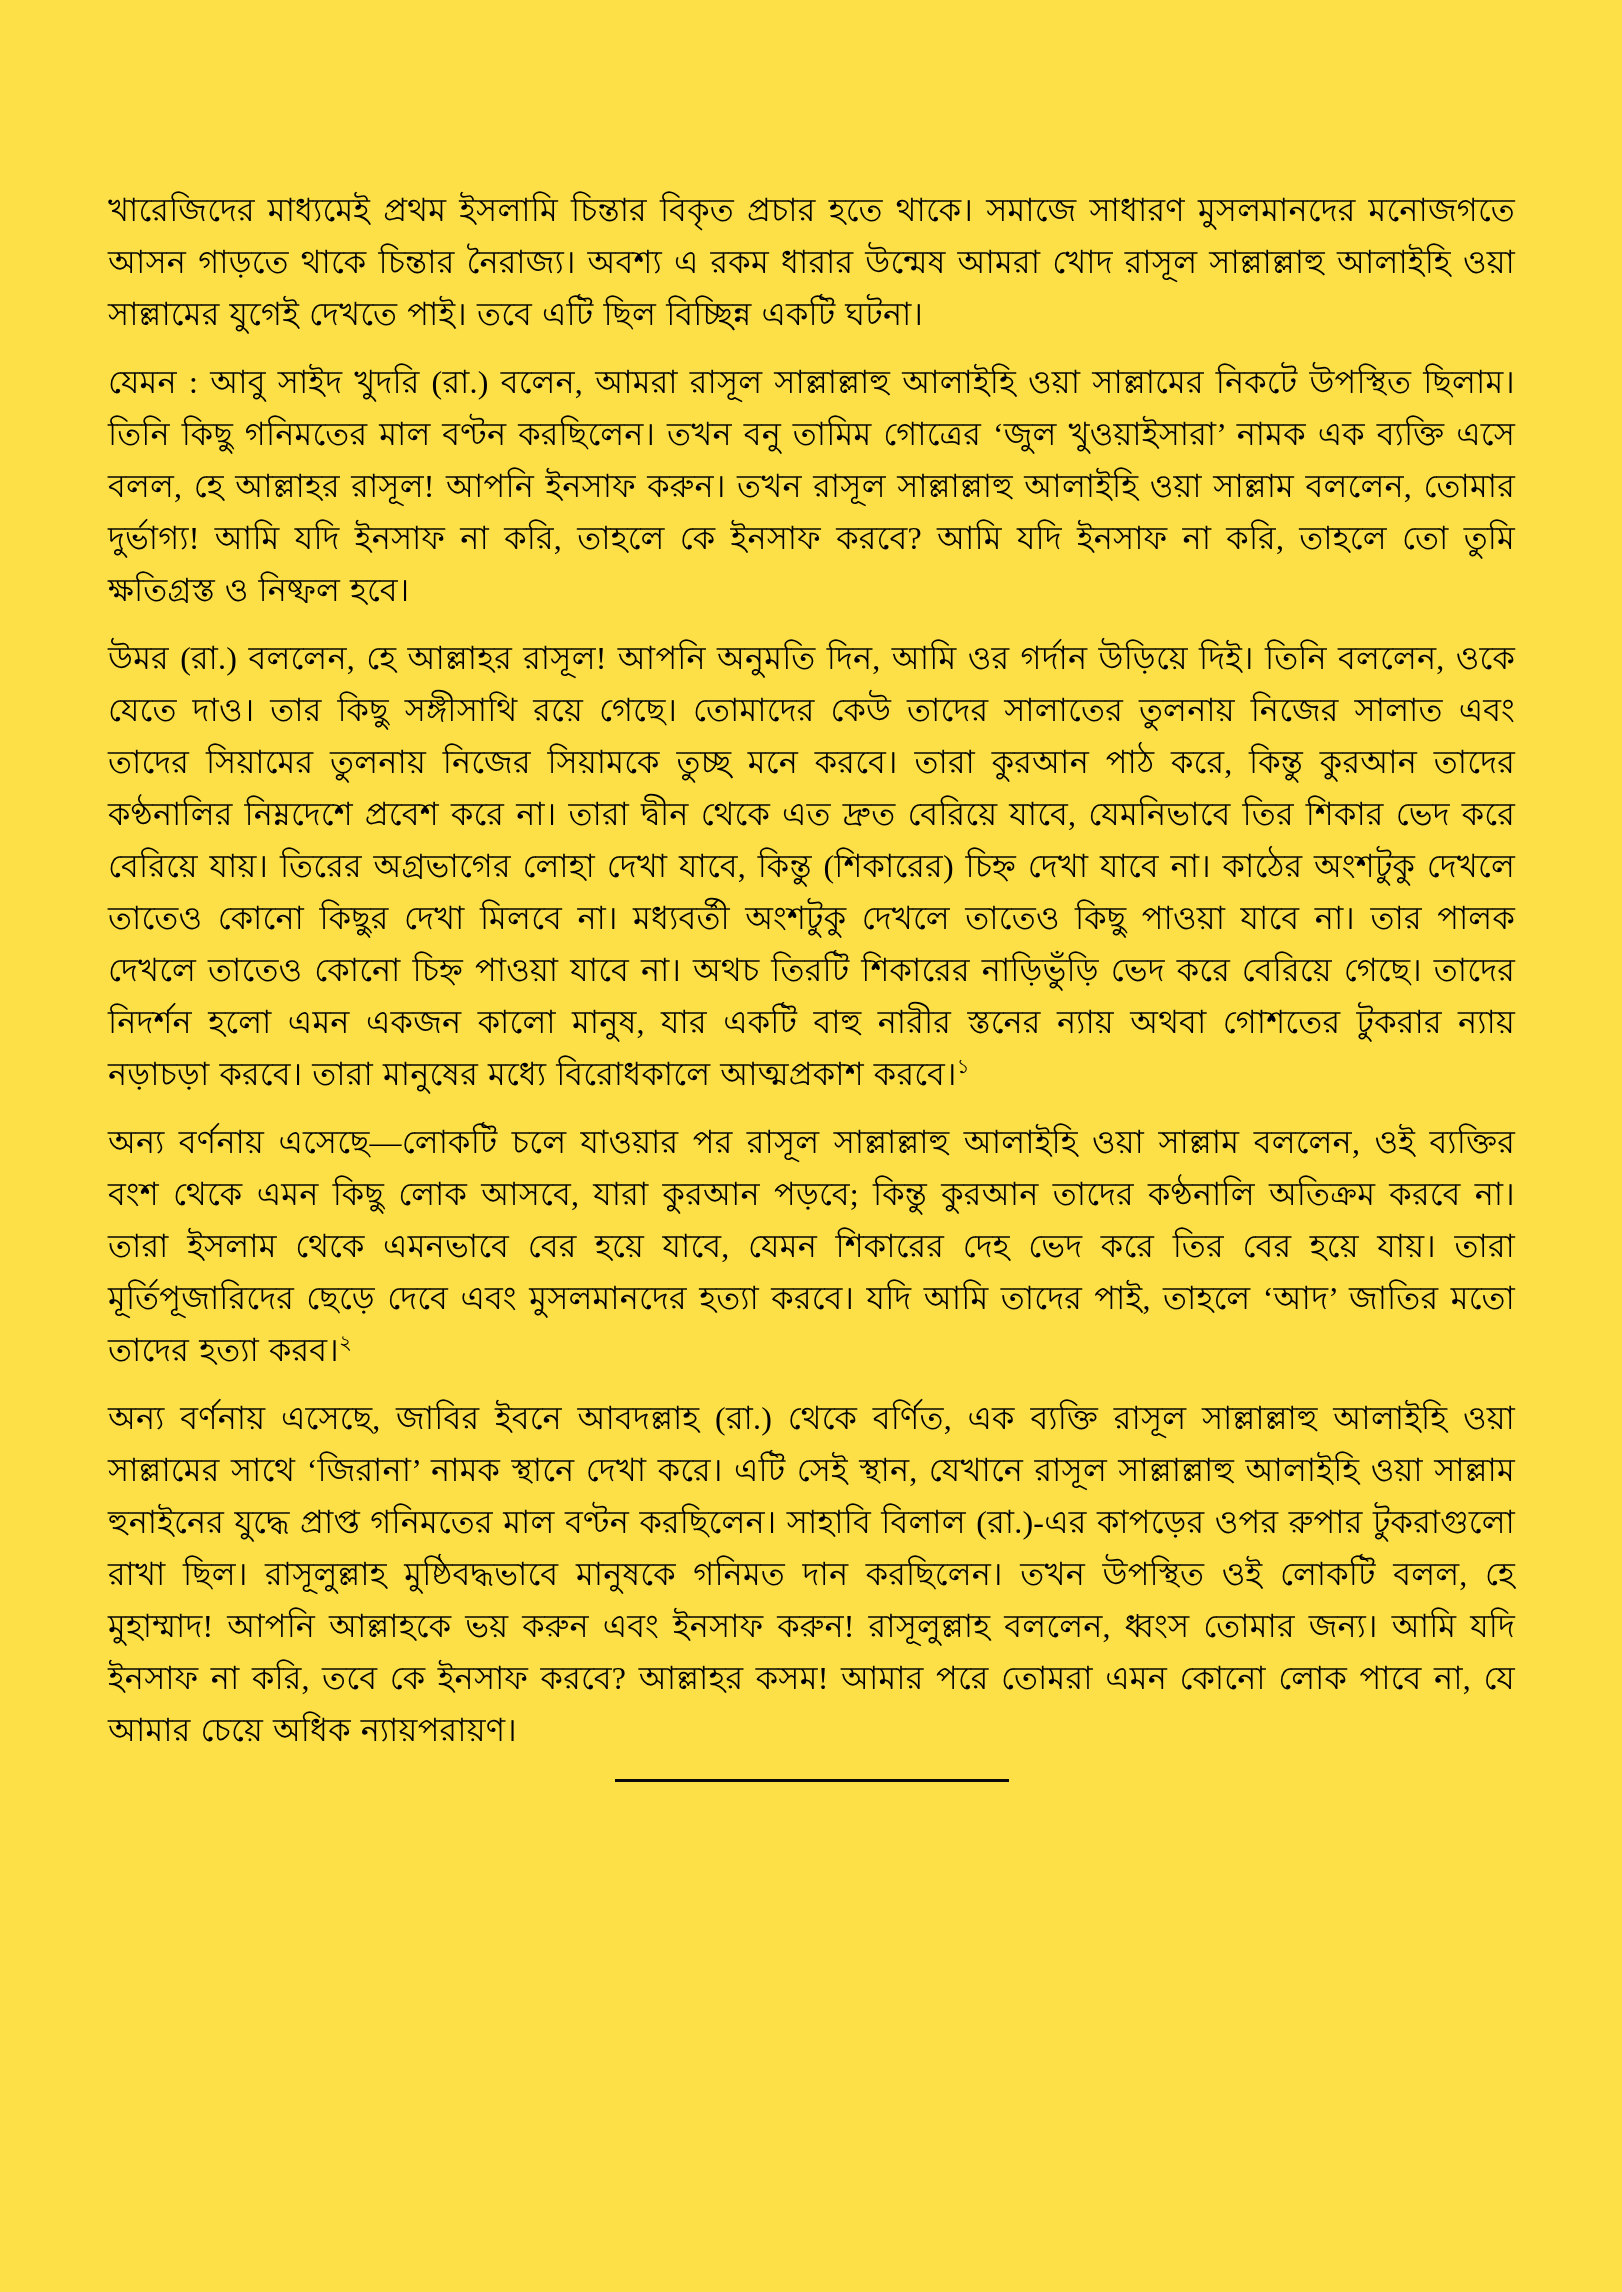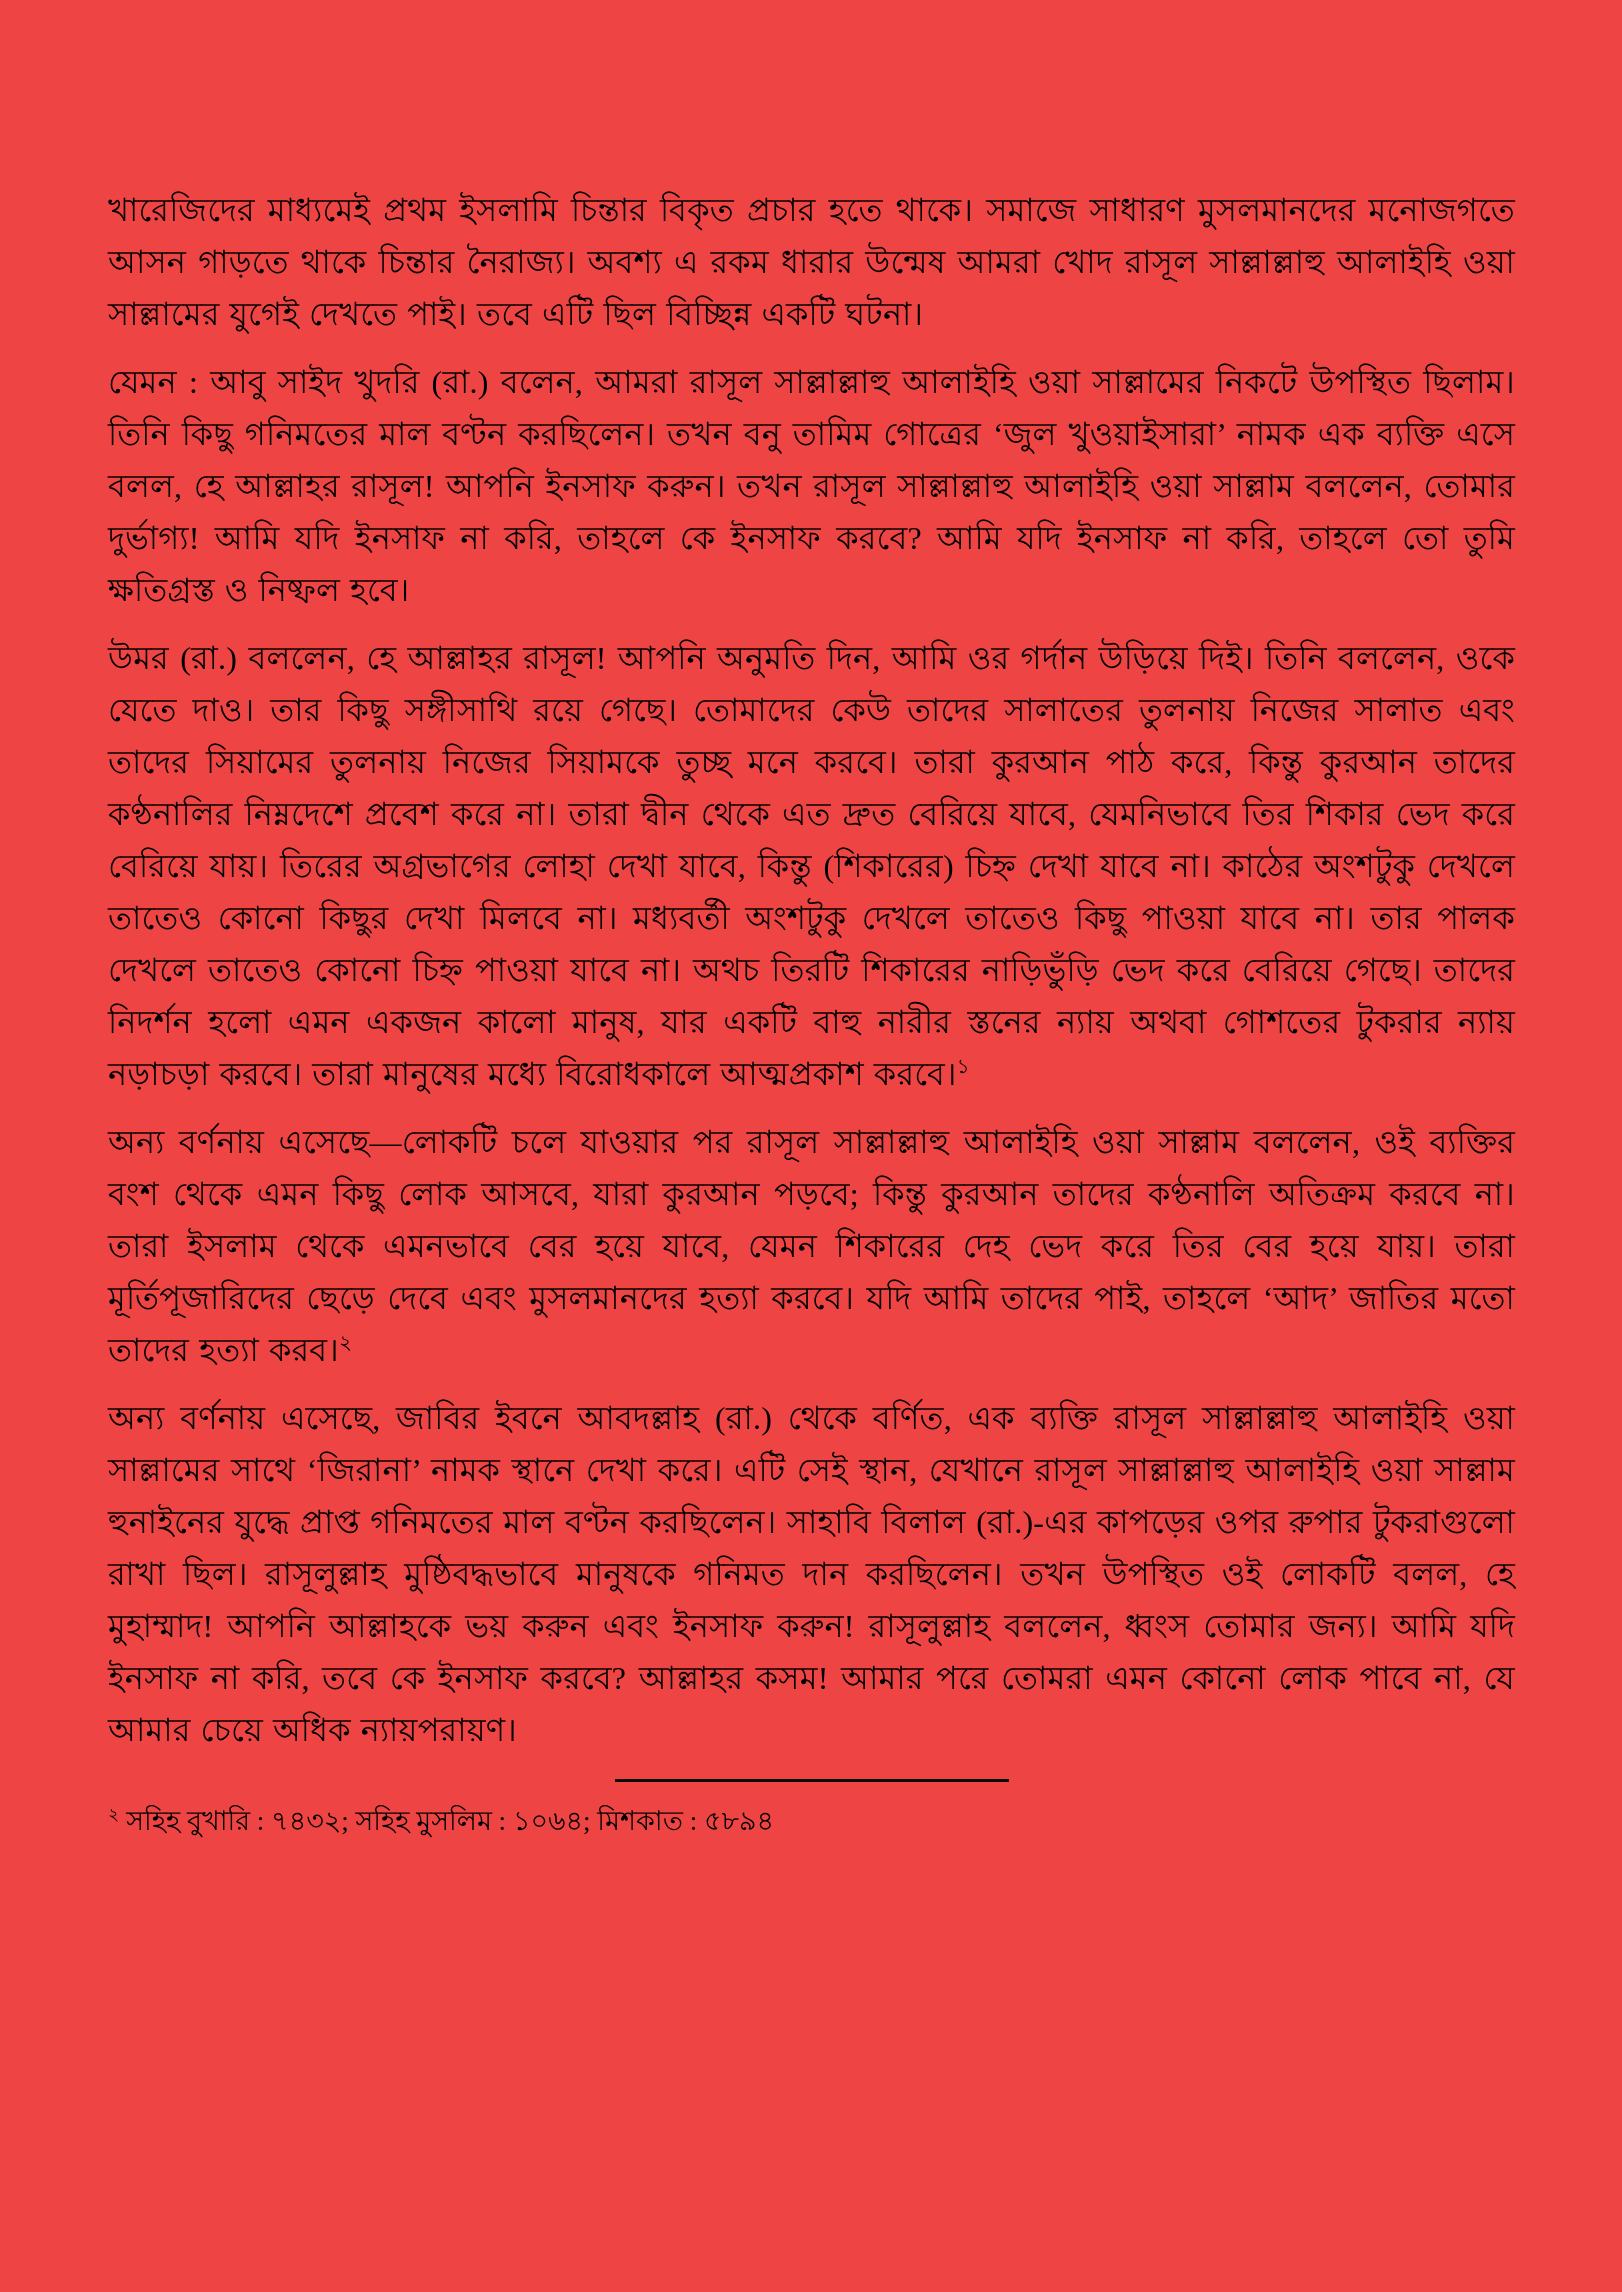--- a/index.html
+++ b/index.html
@@ -12,21 +12,21 @@
     height: 2293px;
     overflow: hidden;
     font-family: "Liberation Serif", "DejaVu Serif", serif;
     color: #000000;
   }
   .page {
     box-sizing: border-box;
     width: 1623px;
     height: 2293px;
     padding: 184px 108px 0 108px;
-    background: #ef4444;
+    background: #fde047;
   }
   .body-text p {
     margin: 0 0 16px 0;
     font-size: 32px;
     line-height: 52px;
     text-align: justify;
     letter-spacing: 0.2px;
     word-spacing: 1.8px;
   }
   .body-text p:last-child {
@@ -76,18 +76,17 @@
 
     <p><span>অন্য বর্ণনায় এসেছে, জাবির ইবনে আবদল্লাহ (রা.) থেকে বর্ণিত, এক ব্যক্তি রাসূল সাল্লাল্লাহু আলাইহি ওয়া সাল্লামের সাথে ‘জিরানা’ নামক স্থানে দেখা করে। এটি সেই স্থান, যেখানে রাসূল সাল্লাল্লাহু আলাইহি ওয়া সাল্লাম হুনাইনের যুদ্ধে প্রাপ্ত গনিমতের মাল বণ্টন করছিলেন। সাহাবি বিলাল (রা.)-এর কাপড়ের ওপর রুপার টুকরাগুলো রাখা ছিল। রাসূলুল্লাহ মুষ্ঠিবদ্ধভাবে মানুষকে গনিমত দান করছিলেন। তখন উপস্থিত ওই লোকটি বলল, হে মুহাম্মাদ! আপনি আল্লাহকে ভয় করুন এবং ইনসাফ করুন! রাসূলুল্লাহ বললেন, ধ্বংস তোমার জন্য। আমি যদি ইনসাফ না করি, তবে কে ইনসাফ করবে? আল্লাহর কসম! আমার পরে তোমরা এমন কোনো লোক পাবে না, যে আমার চেয়ে অধিক ন্যায়পরায়ণ।</span></p>
 
   </div>
 
   <hr class="footnote-sep">
 
   <div class="footnotes">
 
 
-    <div class="fn-line"><sup class="fn-num">২</sup><span>সহিহ বুখারি : ৭৪৩২; সহিহ মুসলিম : ১০৬৪; মিশকাত : ৫৮৯৪</span></div>
 
   </div>
 
 </div>
 
 
 </body></html>

